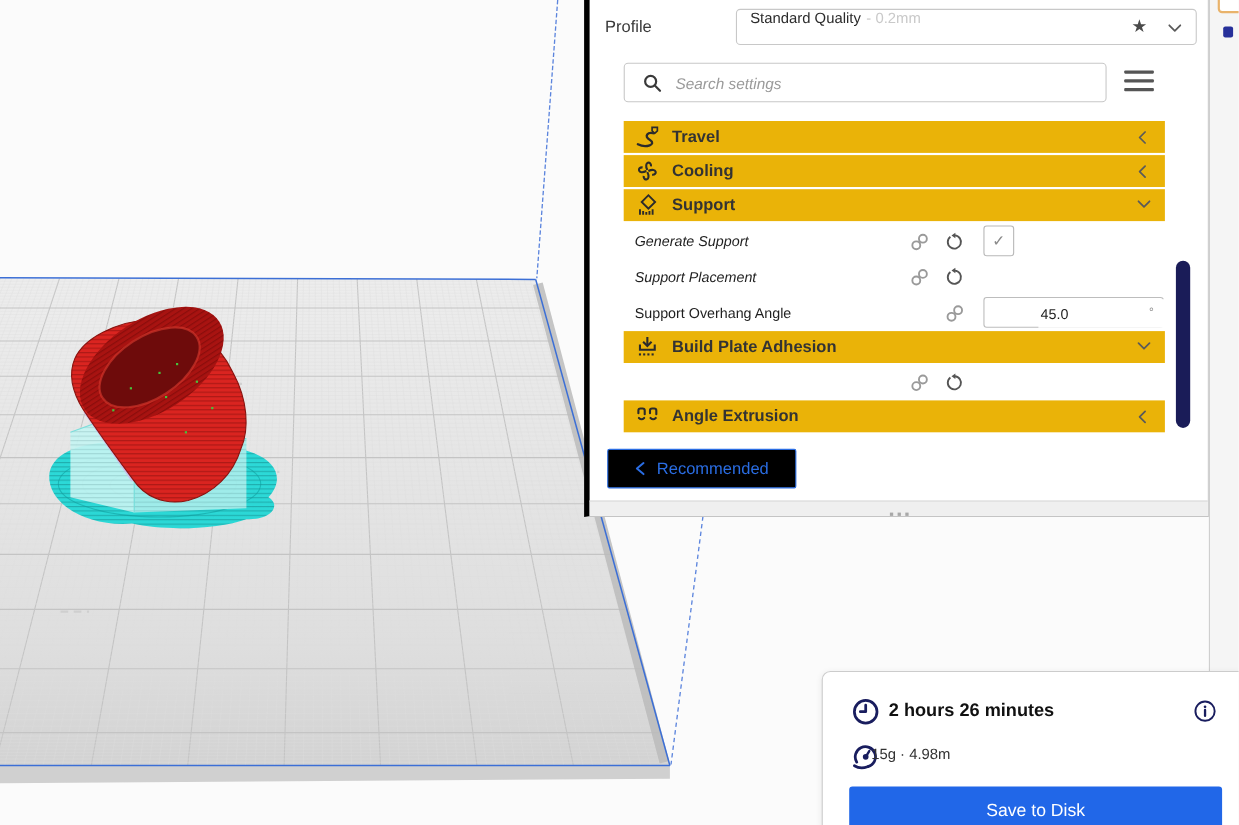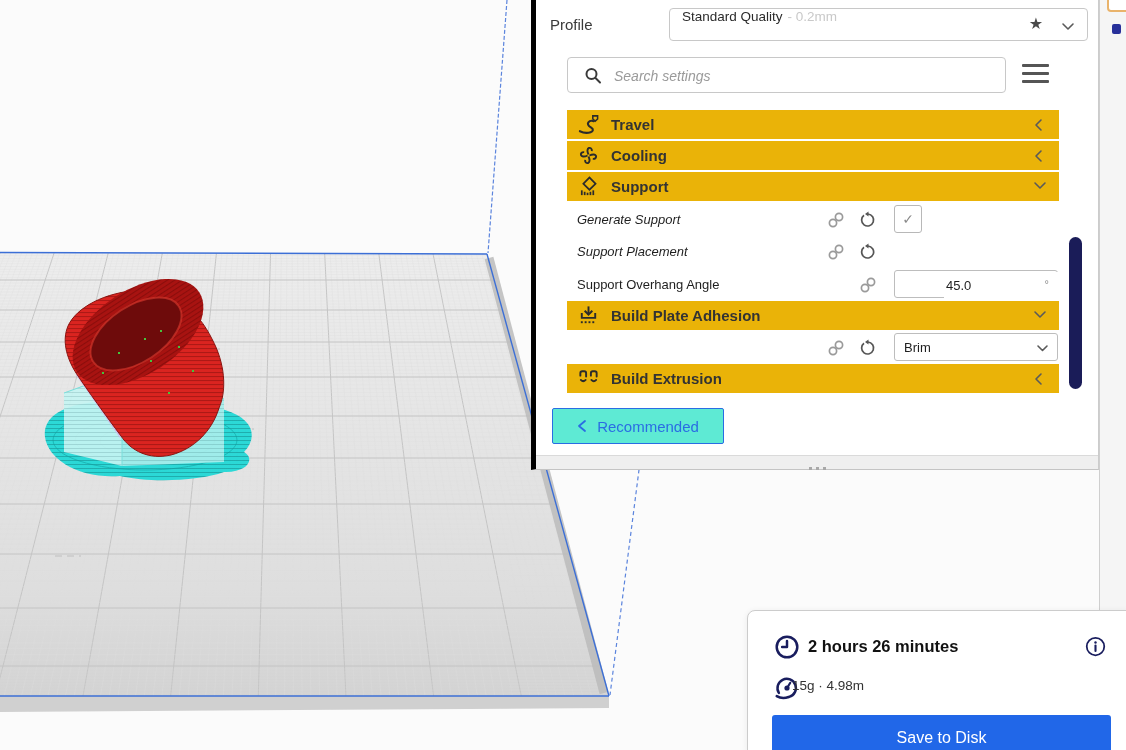--- a/index.html
+++ b/index.html
@@ -57,21 +57,21 @@
     color:#8a8a8a;font-size:14px;cursor:pointer;}
   .ctrl input{position:absolute;left:9px;top:1px;width:130px;height:24px;border:none;outline:none;
     font-size:13px;color:#1f1f1f;font-family:"Liberation Sans",sans-serif;margin-left:40px;}
   .unit{position:absolute;right:8px;top:7px;font-size:11px;color:#8b8b8b;}
   #panel-scrollbar{position:absolute;left:533px;top:237px;width:13px;height:152px;
     background:#1a1c58;border-radius:7px;cursor:pointer;}
   #panel-footer{position:absolute;left:0;bottom:0;width:100%;height:13px;background:#efefef;
     border-top:1px solid #dadada;text-align:center;cursor:row-resize;}
   #panel-footer span{display:inline-block;width:3px;height:3px;background:#a8a8a8;margin:5px 2px 0 2px;}
   .recommended-btn{position:absolute;left:16px;top:408px;width:172px;height:36px;
-    border:1px solid #2a6de3;border-radius:2px;background:#5eead4;color:#2a6de3;font-size:15px;
+    border:1px solid #2a6de3;border-radius:2px;background:#000000;color:#2a6de3;font-size:15px;
     display:flex;align-items:center;justify-content:center;gap:10px;cursor:pointer;
     font-family:"Liberation Sans",sans-serif;}
   
   #job-panel{position:absolute;left:747px;top:610px;width:379px;height:140px;background:#fff;
     border:1px solid #cccccc;border-radius:8px 0 0 0;box-shadow:0 1px 6px rgba(0,0,0,.07);}
   .time-text{position:absolute;left:60px;top:26px;font-size:16.5px;font-weight:bold;color:#111;}
   .material-text{position:absolute;left:44px;top:67px;font-size:13.5px;color:#333;}
   .jicon{position:absolute;left:26px;}
   .info-icon{position:absolute;left:337px;top:25px;cursor:pointer;}
   .save-btn{position:absolute;left:24px;top:104px;width:339px;height:46px;background:#2167e8;
@@ -515,38 +515,32 @@
     <svg class="inline-icon" style="left:260px" width="18" height="18" viewBox="0 0 18 18">
       <g fill="none" stroke="#9a9a9a" stroke-width="1.7">
           <circle cx="6" cy="12" r="3.6"></circle>
           <circle cx="12" cy="6" r="3.6"></circle>
         </g>
     </svg>
     <svg class="inline-icon" style="left:292px" width="18" height="18" viewBox="0 0 18 18">
       <path d="M5 4.2 A6 6 0 1 0 9 3" fill="none" stroke="#555" stroke-width="1.7"></path>
       <polygon points="9.5,0.5 9.5,5.5 6,3" fill="#555"></polygon>
     </svg>
-    <div class="ctrl dropdown">
-      <span class="dval">Brim</span>
-      <svg class="dchev" width="13" height="11">
-          <polyline class="chev" points="2,3 6.5,7.5 11,3"></polyline>
-        </svg>
-    </div>
   </div>
 
   <div class="srow cat" style="top:364px">
     <svg class="cicon" width="23" height="23" viewBox="0 0 24 24">
       <g fill="none" stroke="#2b2b2b" stroke-width="2" stroke-linecap="round">
         <path d="M9.5 10 V6.5 a2 2 0 0 0 -2 -2 H5.5 a2 2 0 0 0 -2 2 V9"></path>
         <path d="M4 13.5 q2.5 2.5 5 0"></path>
         <path d="M20.5 10 V6.5 a2 2 0 0 0 -2 -2 H16.5 a2 2 0 0 0 -2 2 V9"></path>
         <path d="M15 13.5 q2.5 2.5 5 0"></path>
       </g>
     </svg>
-    <span class="clabel">Build Extrusion</span>
+    <span class="clabel">Angle Extrusion</span>
     <svg class="cchev" width="12" height="14">
         <polyline class="chev" points="8,2 3,7 8,12"></polyline>
       </svg>
   </div>
 
   <div id="panel-scrollbar"></div>
 
   <button class="recommended-btn">
     <svg width="10" height="14">
         <polyline points="8,2 2,7 8,12" fill="none" stroke="#2a6de3" stroke-width="1.8" stroke-linecap="round" stroke-linejoin="round"></polyline>

